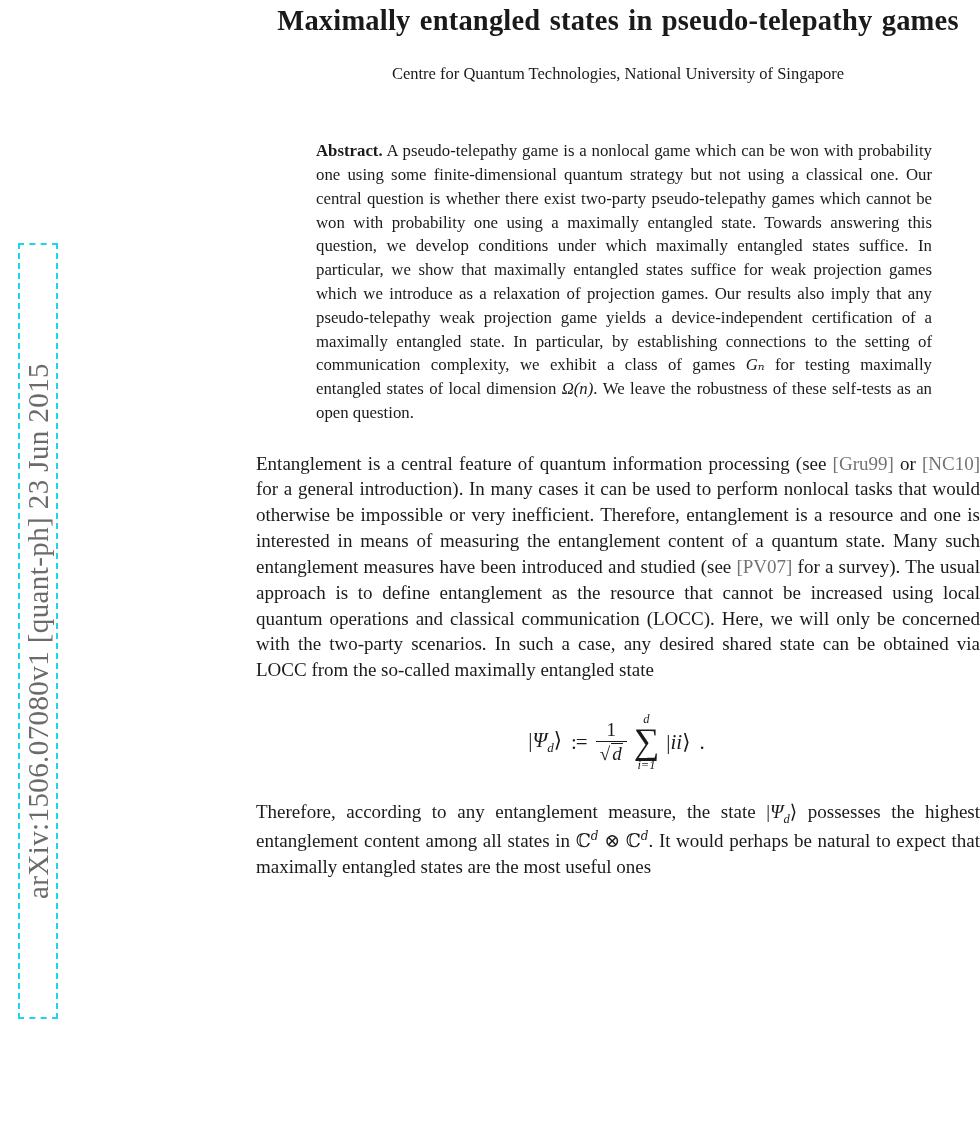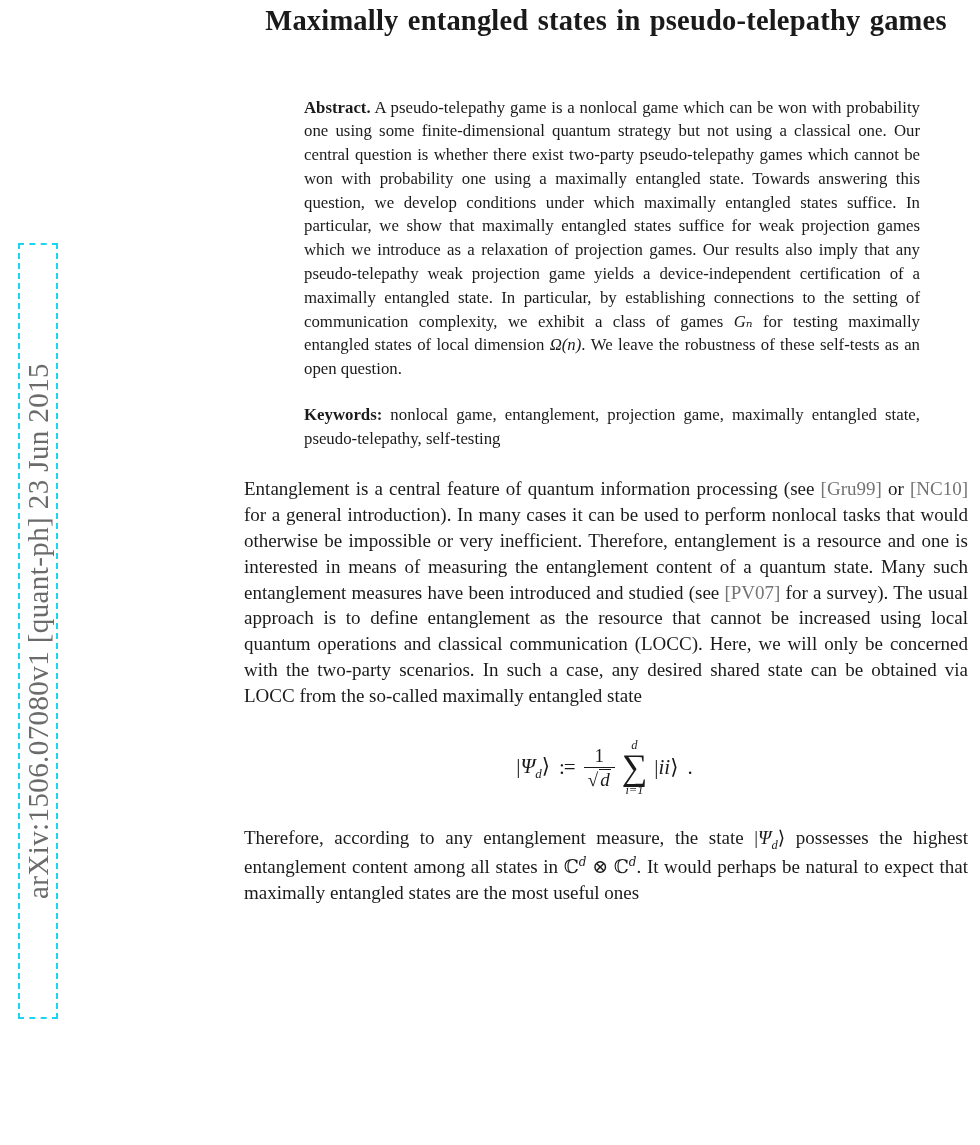--- a/index.html
+++ b/index.html
@@ -36,21 +36,21 @@
     font-family: "Liberation Serif", "DejaVu Serif", serif;
     font-size: 29px;
     letter-spacing: 0.4px;
     color: #6b6b6b;
     line-height: 1;
   }
 
   
   #page-column {
     position: absolute;
-    left: 244px;
+    left: 256px;
     top: 0;
     width: 724px;
   }
 
   
   #paper-title {
     font-size: 28.5px;
     font-weight: bold;
     text-align: center;
     line-height: 1.32;
@@ -187,25 +187,25 @@
 
 <div id="arxiv-stamp">
   <span class="stamp-text">arXiv:1506.07080v1  [quant-ph]  23 Jun 2015</span>
 </div>
 
 <div id="page-column">
 
   <h1 id="paper-title">Maximally entangled states in pseudo-telepathy games</h1>
 
 
+  <div id="affiliation-line">Centre for Quantum Technologies, National University of Singapore</div>
 
   <div id="abstract-block">
     <p><span class="run-head">Abstract.</span> <span>A pseudo-telepathy game is a nonlocal game which can be won with probability one using some finite-dimensional quantum strategy but not using a classical one. Our central question is whether there exist two-party pseudo-telepathy games which cannot be won with probability one using a maximally entangled state. Towards answering this question, we develop conditions under which maximally entangled states suffice. In particular, we show that maximally entangled states suffice for weak projection games which we introduce as a relaxation of projection games. Our results also imply that any pseudo-telepathy weak projection game yields a device-independent certification of a maximally entangled state. In particular, by establishing connections to the setting of communication complexity, we exhibit a class of games</span> <span class="imath"><span>Gₙ</span></span> <span>for testing maximally entangled states of local dimension</span> <span class="imath">Ω(n)</span><span>. We leave the robustness of these self-tests as an open question.</span></p>
 
-    <p id="keywords-para"><span class="run-head">Keywords:</span> <span>nonlocal game, entanglement, projection game, maximally entangled state, pseudo-telepathy, self-testing</span></p>
   </div>
 
 
   <p class="body-para" id="intro-para-1"><span>Entanglement is a central feature of quantum information processing (see </span><span class="cite">[Gru99]</span><span> or </span><span class="cite">[NC10]</span><span> for a general introduction). In many cases it can be used to perform nonlocal tasks that would otherwise be impossible or very inefficient. Therefore, entanglement is a resource and one is interested in means of measuring the entanglement content of a quantum state. Many such entanglement measures have been introduced and studied (see </span><span class="cite">[PV07]</span><span> for a survey). The usual approach is to define entanglement as the resource that cannot be increased using local quantum operations and classical communication (LOCC). Here, we will only be concerned with the two-party scenarios. In such a case, any desired shared state can be obtained via LOCC from the so-called </span><span class="ital">maximally entangled state</span></p>
 
   <div id="display-equation">
     <span class="eq-inner">
       <span class="ket"><span class="bar">|</span><span>Ψ</span><span class="sub">d</span><span class="bar">⟩</span></span>
       <span class="assign">:=</span>
       <span class="frac">

